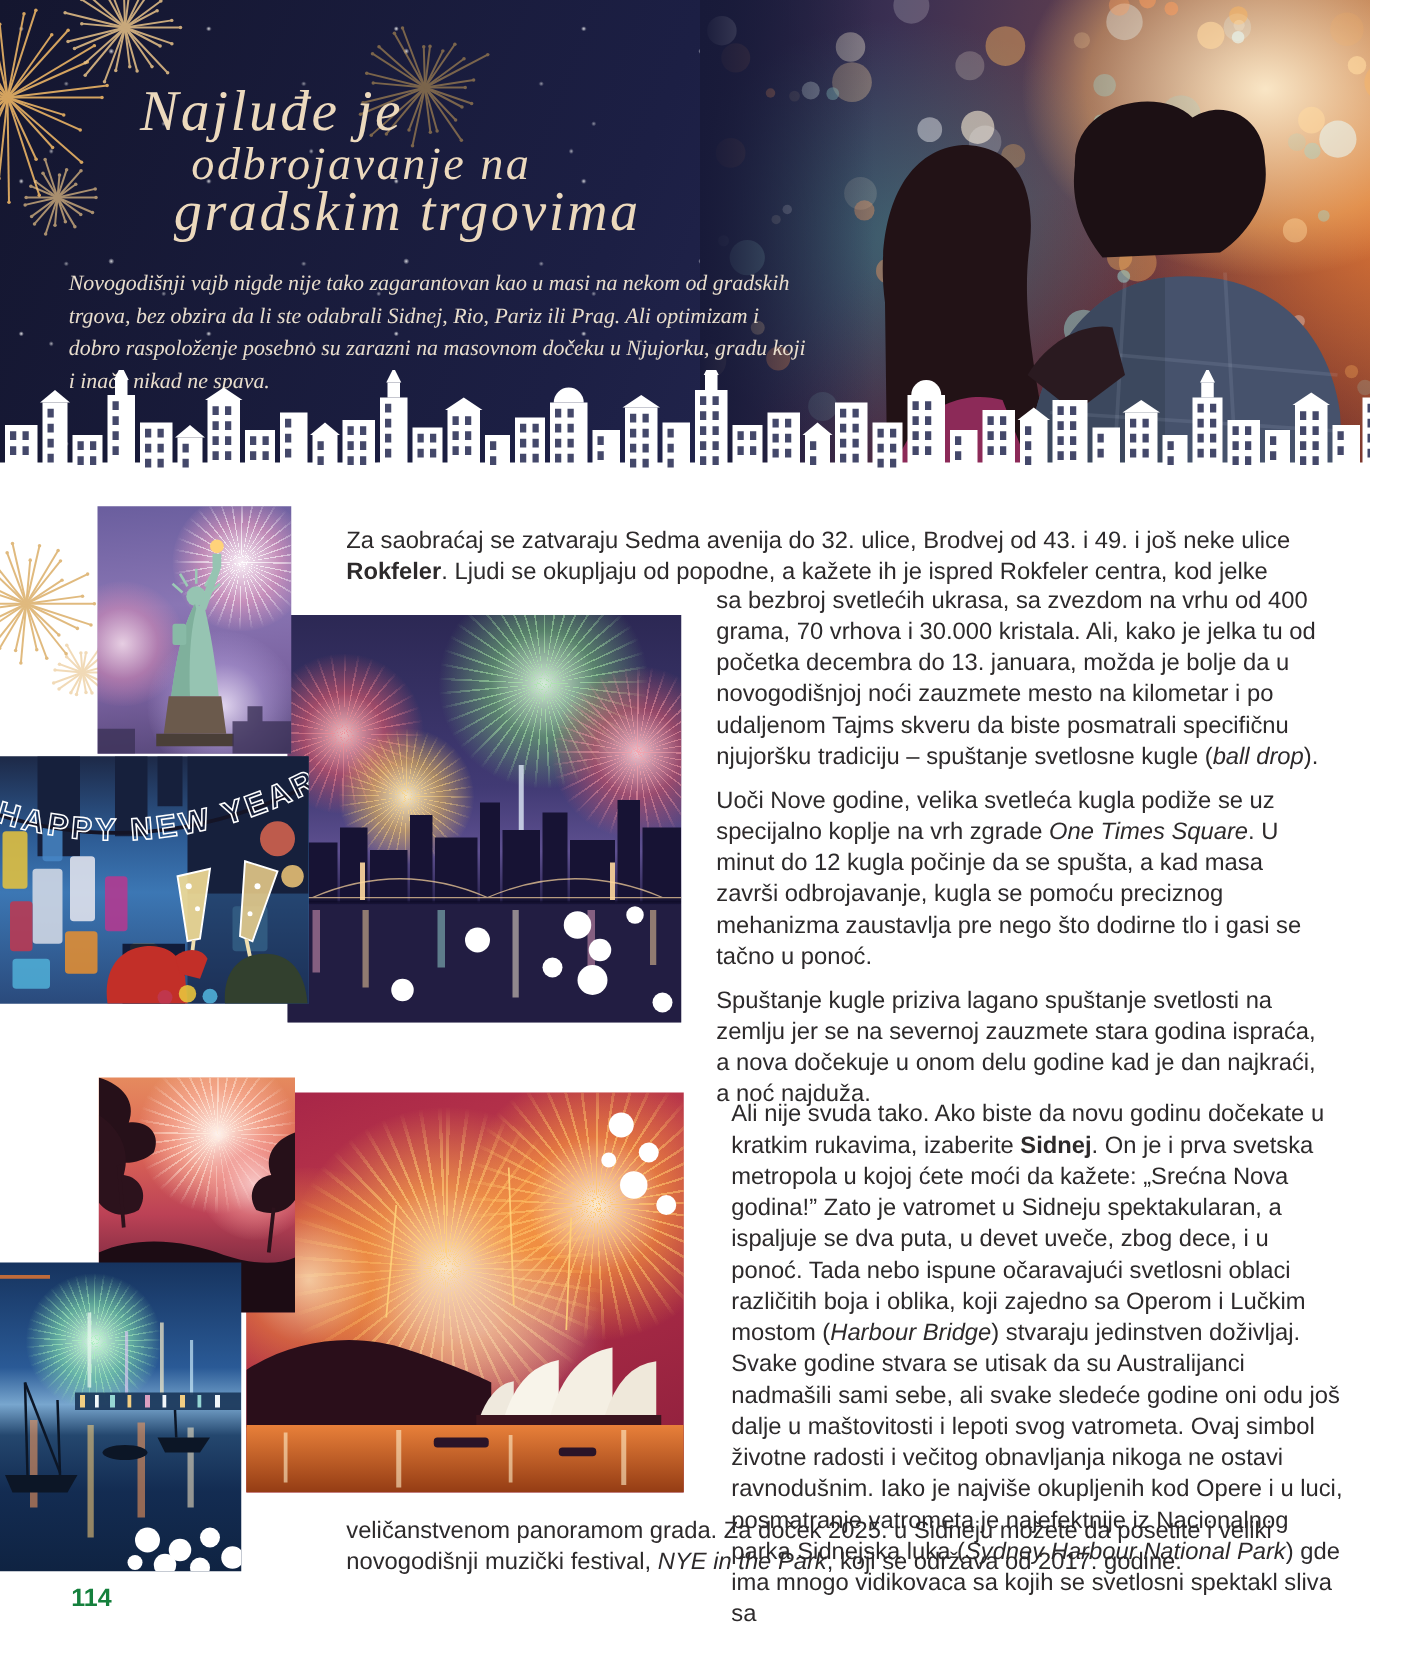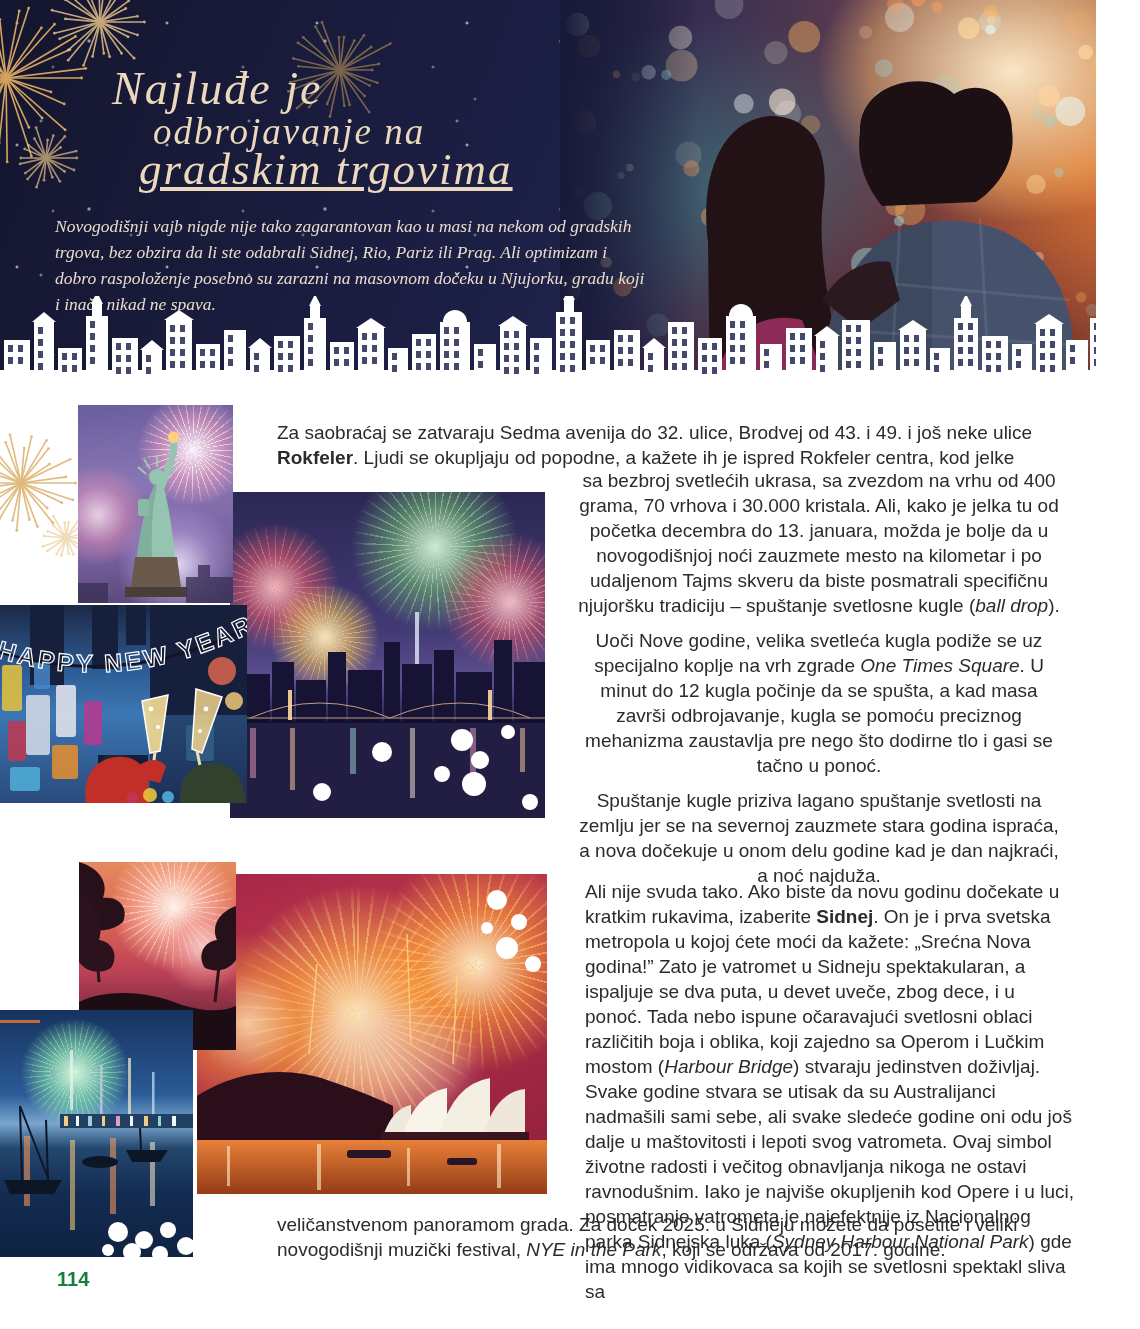--- a/index.html
+++ b/index.html
@@ -24,21 +24,21 @@
       radial-gradient(420px 320px at 62% 100%, rgba(88,20,32,.9), transparent 78%),
       linear-gradient(100deg,#1b1d3c 0%,#3a2f52 24%,#67414e 55%,#8a4a3a 80%,#a25836 100%);}
   .hero-photo-fade{position:absolute;inset:0;background:linear-gradient(to right,#181a39 0%,rgba(24,26,57,0) 24%);}
   .hero-bokeh,.couple{position:absolute;inset:0;width:100%;height:100%;}
   .hero-fireworks{position:absolute;left:0;top:0;}
   .stray-burst{position:absolute;left:-34px;top:408px;}
   .hero-title{position:absolute;color:#ecd9bd;font-family:"Liberation Serif",serif;
     font-style:italic;font-weight:400;letter-spacing:2px;line-height:1;margin:0;white-space:nowrap;}
   .t1{left:112px;top:66px;font-size:46px;}
   .t2{left:153px;top:113px;font-size:37px;}
-  .t3{left:139px;top:147px;font-size:45px;text-decoration:underline;}
+  .t3{left:139px;top:147px;font-size:45px;}
   .hero-lede{position:absolute;left:55px;top:213px;width:592px;margin:0;
     color:#e9decd;font-family:"Liberation Serif",serif;font-style:italic;
     font-size:17.5px;line-height:26px;}
   .skyline{position:absolute;left:0;top:296px;width:1140px;height:100px;}
   
   .photo{position:absolute;overflow:hidden;}
   .burst{position:absolute;border-radius:50%;pointer-events:none;}
   .rays{position:absolute;border-radius:50%;pointer-events:none;
     -webkit-mask:radial-gradient(circle,#000 0%,rgba(0,0,0,.55) 45%,transparent 70%);
     mask:radial-gradient(circle,#000 0%,rgba(0,0,0,.55) 45%,transparent 70%);}
@@ -52,21 +52,21 @@
     background:linear-gradient(180deg,#e58a5e 0%,#dd6655 30%,#bc4256 58%,#7c2a40 82%,#441a2c 100%);}
   .ph-opera{left:197px;top:874px;width:350px;height:320px;z-index:2;
     background:linear-gradient(160deg,#a62448 0%,#bc3a4a 35%,#a42844 65%,#8c1f3c 100%);}
   .ph-harbour{left:0;top:1010px;width:193px;height:247px;z-index:4;
     background:linear-gradient(180deg,#16335e 0%,#2a5a96 34%,#78a6ce 46%,#24476e 56%,#132c52 74%,#0f2342 100%);}
   .ph-svg{position:absolute;inset:0;width:100%;height:100%;}
   
   .txt{position:absolute;color:#2d2a2b;font-size:19px;line-height:25px;}
   .txt p{margin:0 0 10px 0;}
   .blockA{left:277px;top:420px;width:772px;}
-  .blockB{left:573px;top:468px;width:492px;text-align:center;}
+  .blockB{left:573px;top:468px;width:492px;}
   .blockC{left:573px;top:879px;width:492px;margin-left:12px;}
   .blockD{left:277px;top:1212px;width:802px;}
   .b{font-weight:700;}
   .i{font-style:italic;}
   .pageno{position:absolute;left:57px;top:1268px;font-size:20px;font-weight:700;color:#15803d;}
 </style>
 </head>
 <body>
 
 <div class="page">

